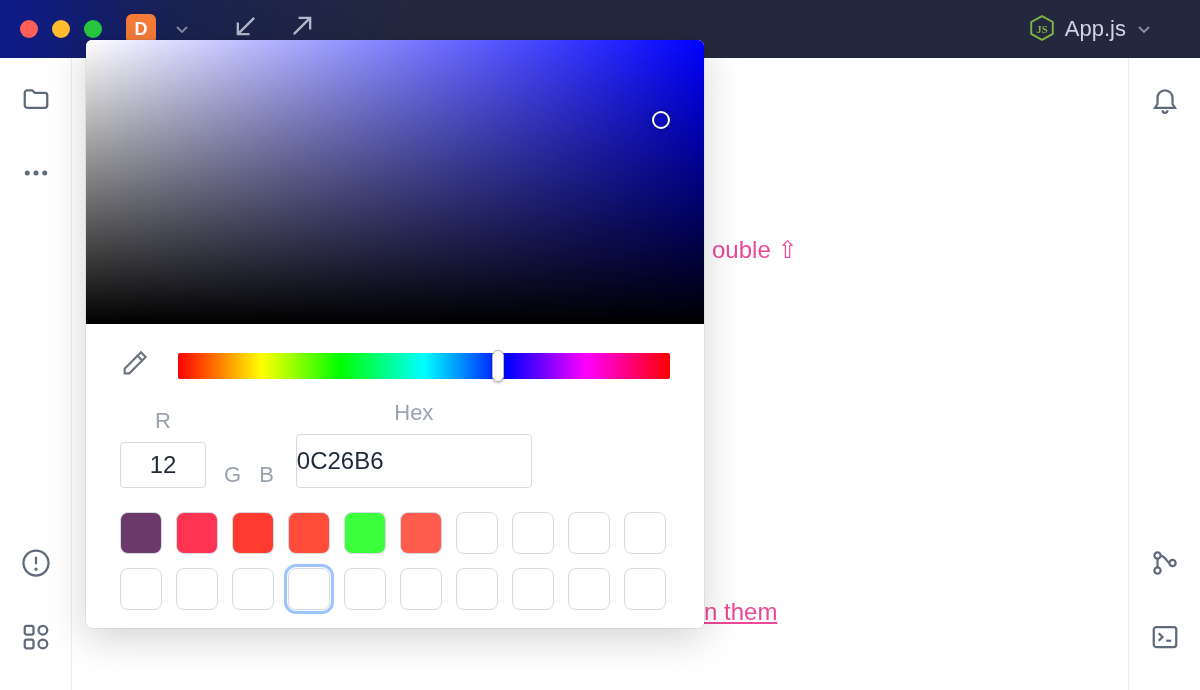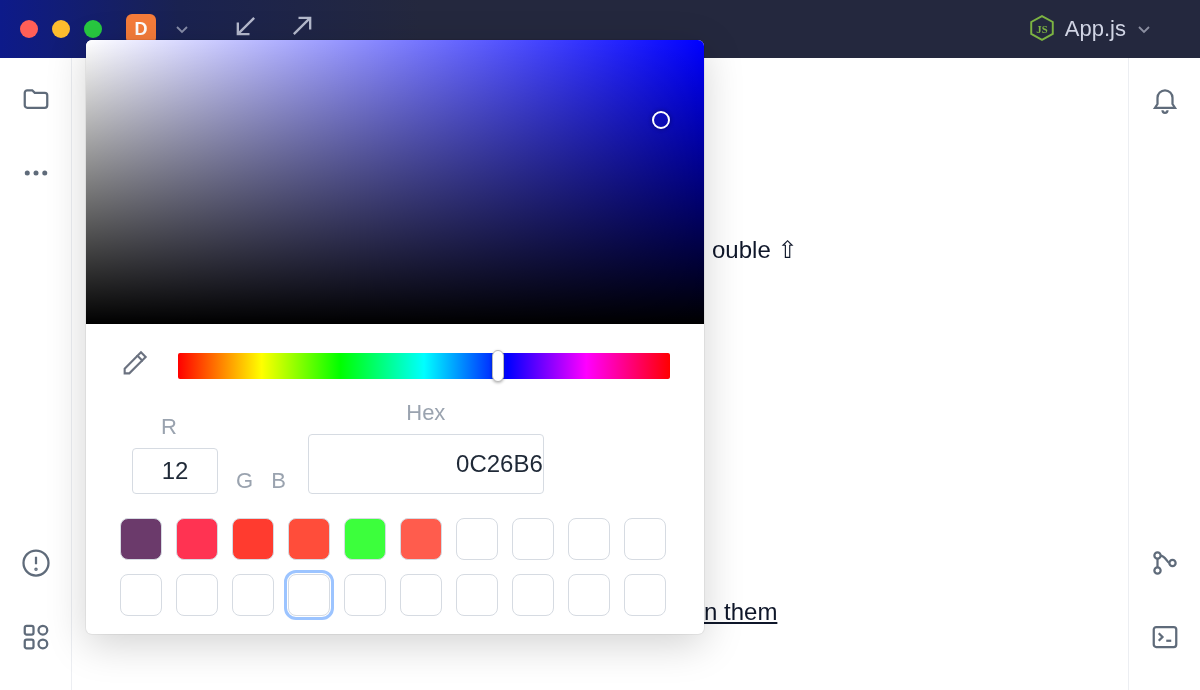--- a/index.html
+++ b/index.html
@@ -64,21 +64,21 @@
     padding-top: 26px; gap: 40px;
   }
   .right-stripe .bottom-group { margin-top: auto; margin-bottom: 34px; display:flex; flex-direction:column; gap:40px; align-items:center;}
 
   
   .main-area {
     position: absolute; left: 72px; right: 72px; top: 58px; bottom: 0;
     padding: 40px; background: #fff;
   }
   .hint-text {
-    position: absolute; color: #0f172a; font-size: 24px;
+    position: absolute; color: #ec4899; font-size: 24px;
   }
   .hint-1 { top: 178px; left: 640px; }
   .hint-2 { top: 540px; left: 632px; text-decoration: underline; }
 
   
   .color-picker {
     position: absolute;
     left: 86px; top: 40px;
     width: 618px;
     background: #fff;
@@ -119,25 +119,25 @@
     box-shadow: 0 1px 3px rgba(0,0,0,0.3);
   }
 
   .inputs-row {
     display: flex; gap: 18px; padding: 0 34px 6px 34px; align-items: flex-end;
   }
   .input-group { display: flex; flex-direction: column; align-items: center; gap: 8px; }
   .input-label { color: #9aa3af; font-size: 22px; }
   .num-input {
     width: 86px; height: 46px; border: 1.5px solid #d6dbe2; border-radius: 4px;
-    text-align: center; font-size: 24px; color: #1f2937; margin-left: 12px;
+    text-align: center; font-size: 24px; color: #1f2937;
   }
   .hex-input {
-    width: 236px; height: 60px; border: 1.5px solid #d6dbe2; border-radius: 4px;
-    text-align: right; font-size: 24px; color: #1f2937;
+    width: 236px; height: 54px; border: 1.5px solid #d6dbe2; border-radius: 4px;
+    text-align: left; font-size: 24px; color: #1f2937;
   }
   .hex-group { margin-left: 4px; }
 
   .swatches {
     display: grid;
     grid-template-columns: repeat(10, 42px);
     gap: 14px;
     padding: 18px 34px 0 34px;
   }
   .swatch {

